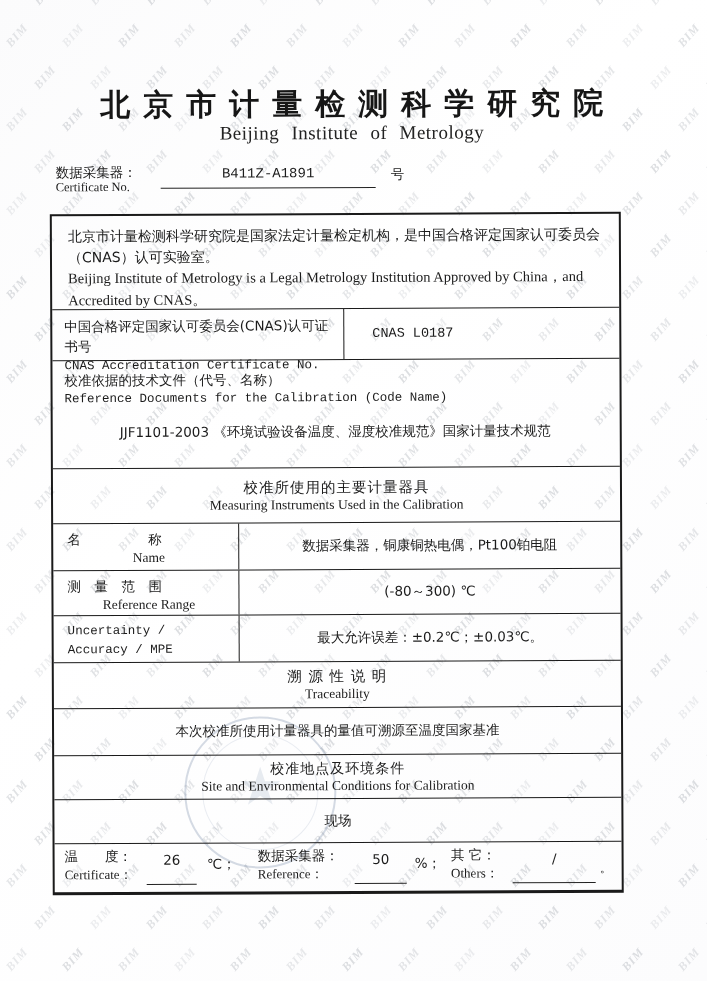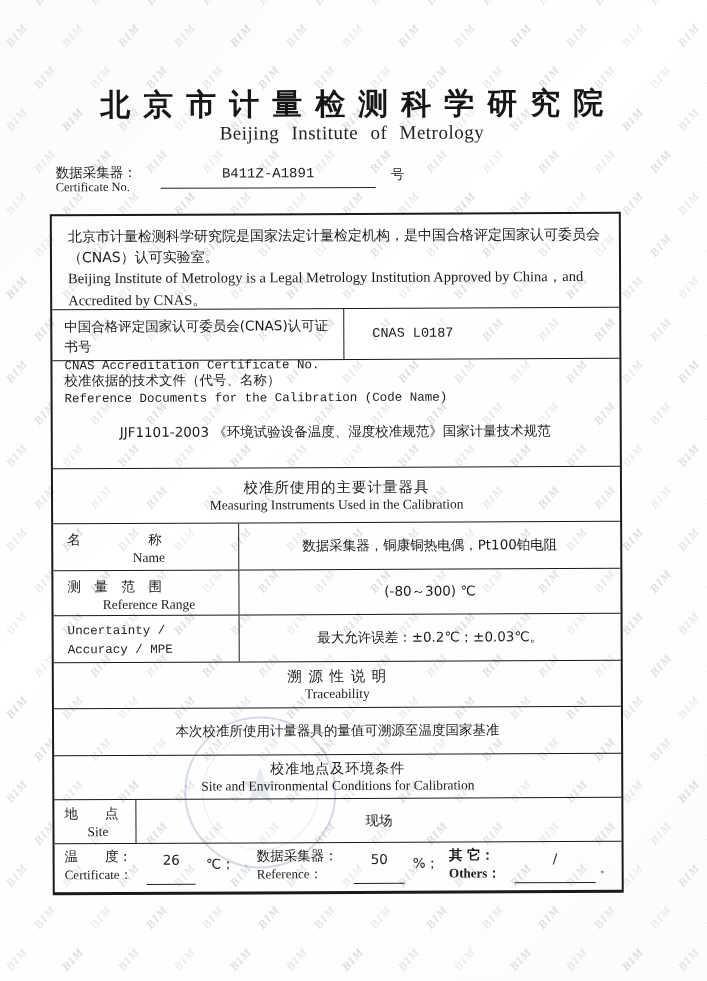--- a/index.html
+++ b/index.html
@@ -122,21 +122,21 @@
     border-bottom:1.5px solid #222;
     text-align:center;align-self:flex-start;
     margin-top:4px;padding-bottom:16px;
     font-family:"DejaVu Sans",sans-serif;font-size:13.5px;
   }
   .env-unit{font-family:"DejaVu Sans",sans-serif;font-size:13.5px;margin-top:8px;white-space:nowrap;}
   .w70{width:72px;margin-left:14px;margin-right:10px;}
   .w70b{width:74px;margin-left:16px;margin-right:8px;}
   .w110{width:118px;margin-left:14px;margin-right:4px;}
   .gap1{margin-left:22px;}
-  .gap2{margin-left:10px;font-weight:bold;}
+  .gap2{margin-left:10px;}
   .period{margin-top:14px;font-size:12px;}
 </style>
 </head>
 <body>
 
 <div id="watermark-layer">
     <span class="wm" style="left: -24px; top: -14px; opacity: 0.16;">BIM</span>
     <span class="wm" style="left: 32px; top: -14px; opacity: 0.27;">BIM</span>
     <span class="wm" style="left: 88px; top: -14px; opacity: 0.2;">BIM</span>
     <span class="wm" style="left: 144px; top: -14px; opacity: 0.3;">BIM</span>
@@ -558,24 +558,20 @@
     </div>
 
     <div class="trow row-sh">
       <div class="tcell cell-r center-v center-h">
         <div class="hdr-cn" style="font-size:14px">校准地点及环境条件</div>
         <div class="hdr-en">Site and Environmental Conditions for Calibration</div>
       </div>
     </div>
 
     <div class="trow row-site">
-      <div class="tcell left vline">
-        <div class="cn-label">地　　点</div>
-        <div class="en-serif center-h">Site</div>
-      </div>
       <div class="tcell cell-r center-v center-h">
         <div class="val-cn">现场</div>
       </div>
     </div>
 
     <div class="trow row-env">
       <div class="env-flex">
         <div class="env-label">
           <div class="cn-label">温　　度：</div>
           <div class="en-serif">Certificate：</div>

